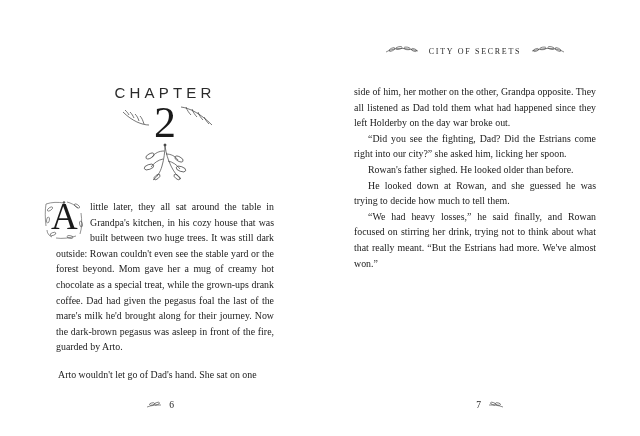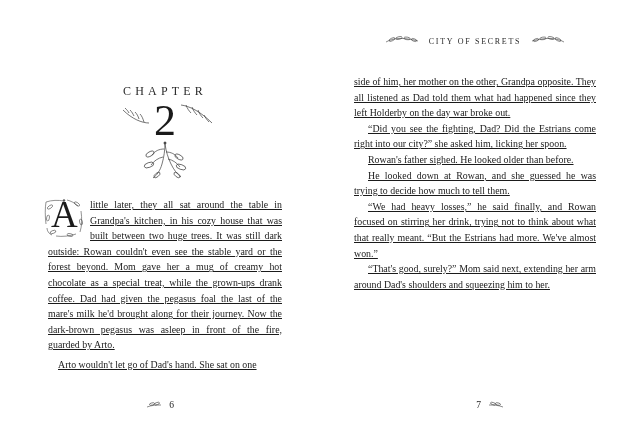--- a/index.html
+++ b/index.html
@@ -23,34 +23,34 @@
   .page {
     position: relative;
     width: 320px;
     height: 436px;
     box-sizing: border-box;
   }
   .page-left {
     padding: 40px 34px 30px 44px;
   }
   .page-right {
-    padding: 34px 44px 30px 34px;
+    padding: 44px 44px 30px 34px;
   }
 
   
   .chapter-head {
     text-align: center;
     margin-top: 44px;
   }
   .chapter-word {
-    font-size: 12px;
+    font-size: 15px;
     letter-spacing: 4.2px;
     text-transform: uppercase;
     color: #2a2a2a;
-    font-family: Liberation Serif, serif;
+    font-family: Liberation Sans, sans-serif;
   }
   .chapter-number {
     font-size: 44px;
     line-height: 1;
     margin-top: 2px;
     font-family: "Liberation Serif", serif;
     color: #1a1a1a;
   }
   .chapter-orn {
     position: relative;
@@ -83,21 +83,20 @@
   .body-text {
     font-size: 9.9px;
     line-height: 15.6px;
     text-align: justify;
     color: #1b1b1b;
     hyphens: auto;
   }
   .body-text p {
     margin: 0;
     text-indent: 14px;
-    text-decoration: underline;
   }
   .body-text p.noindent {
     text-indent: 0;
   }
 
   
   .opening {
     position: relative;
     margin-top: 16px;
     min-height: 46px;
@@ -117,21 +116,21 @@
     line-height: 40px;
     font-family: "Liberation Serif", serif;
   }
   .dropcap-box svg {
     position: absolute;
     left: 0;
     top: 0;
   }
   .opening p {
     text-indent: 0;
-    margin: 4px;
+    margin: 12px;
   }
 
   
   .running-head {
     display: flex;
     align-items: center;
     justify-content: center;
     gap: 10px;
     margin-bottom: 26px;
     height: 14px;
@@ -275,21 +274,20 @@
         </svg>
       </span>
     </div>
 
     <div class="body-text">
       <p class="noindent">side of him, her mother on the other, Grandpa opposite. They all listened as Dad told them what had happened since they left Holderby on the day war broke out.</p>
       <p>“Did you see the fighting, Dad? Did the Estrians come right into our city?” she asked him, licking her spoon.</p>
       <p>Rowan's father sighed. He looked older than before.</p>
       <p>He looked down at Rowan, and she guessed he was trying to decide how much to tell them.</p>
       <p>“We had heavy losses,” he said finally, and Rowan focused on stirring her drink, trying not to think about what that really meant. “But the Estrians had more. We've almost won.”</p>
-      <p>“That's good, surely?” Mom said next, extending her arm around Dad's shoulders and squeezing him to her.</p>
     </div>
 
     <div class="folio folio-right">
       <span class="num">7</span>
       <span class="sprig">
         <svg width="16" height="8" viewBox="0 0 16 8" fill="none" stroke="#3f3f3f" stroke-width="0.6">
           <path d="M1 4 C5 4 10 4 15 6"></path>
           <ellipse cx="5" cy="2.6" rx="2.6" ry="1.1" transform="rotate(18 5 2.6)"></ellipse>
           <ellipse cx="10" cy="3" rx="2.6" ry="1.1" transform="rotate(14 10 3)"></ellipse>
         </svg>

